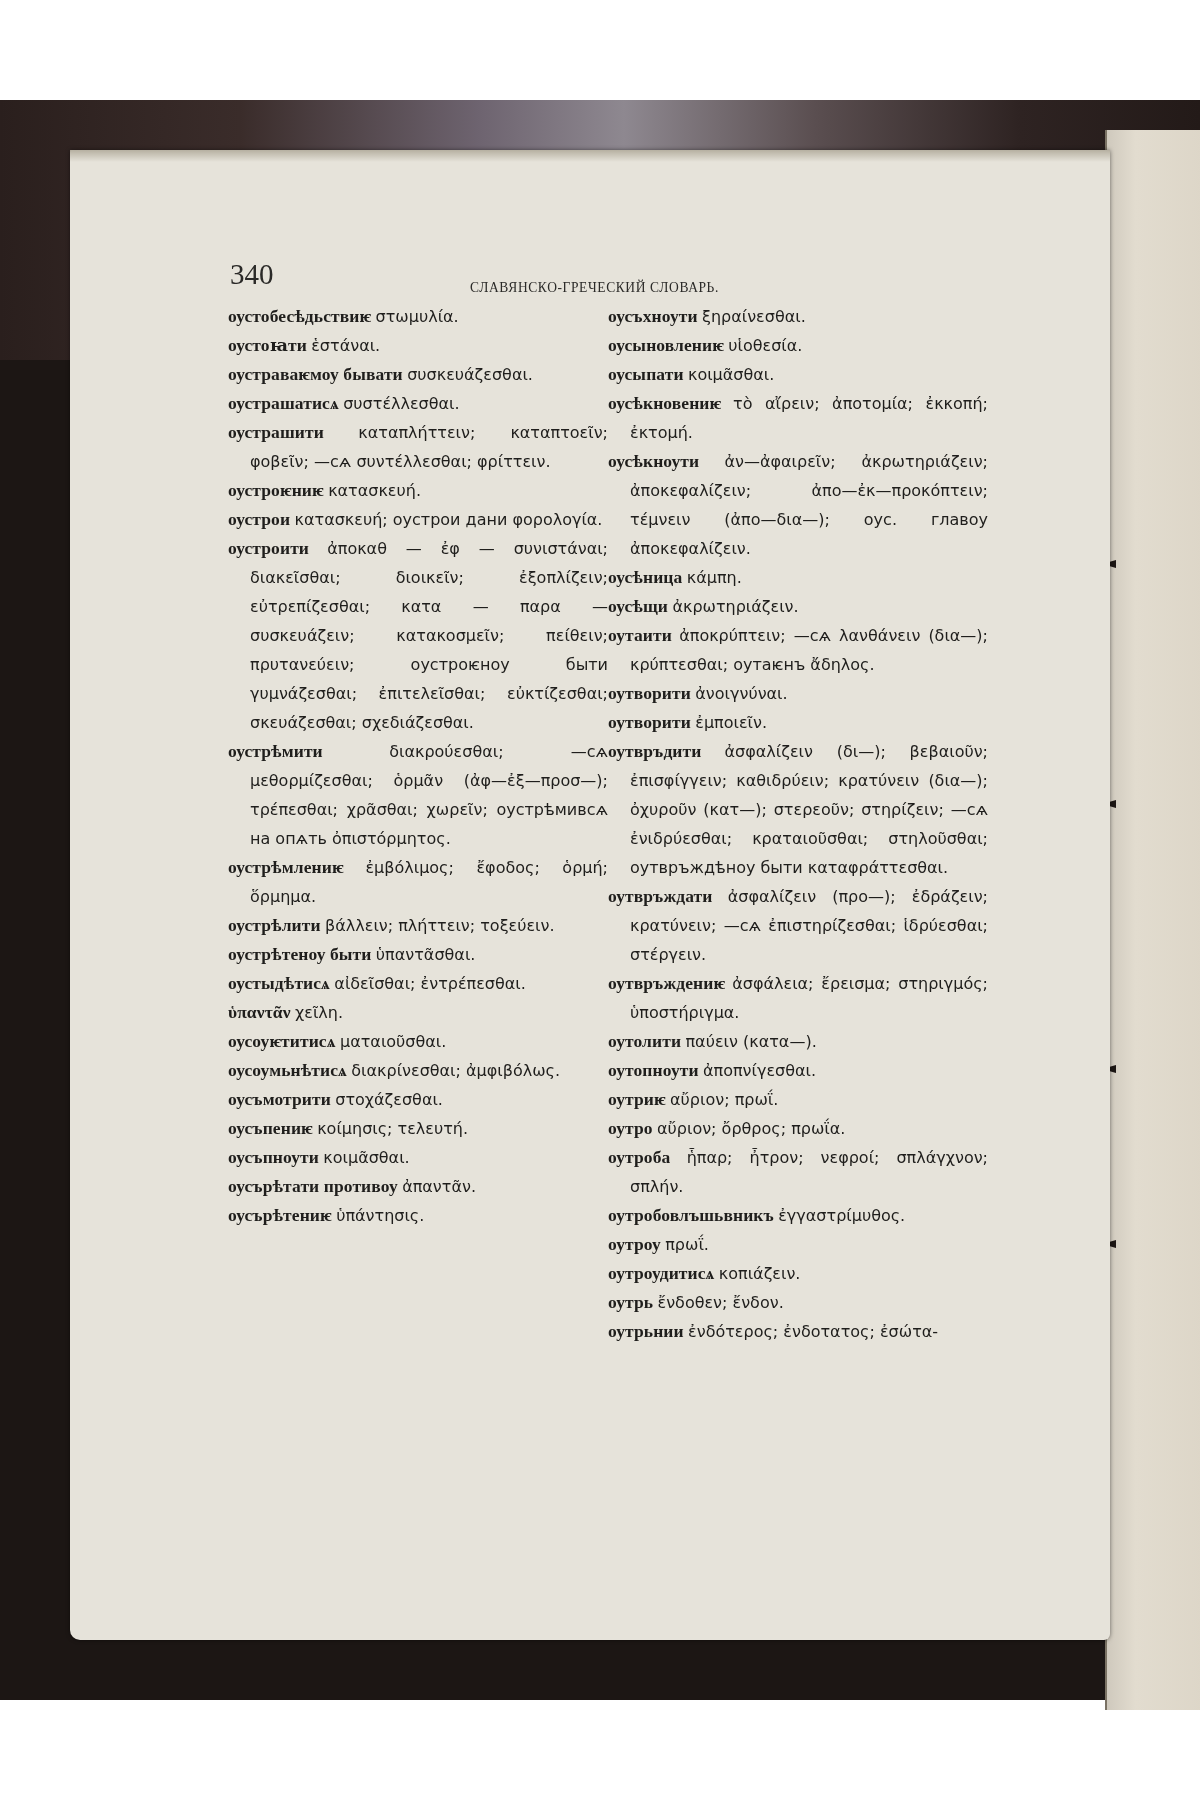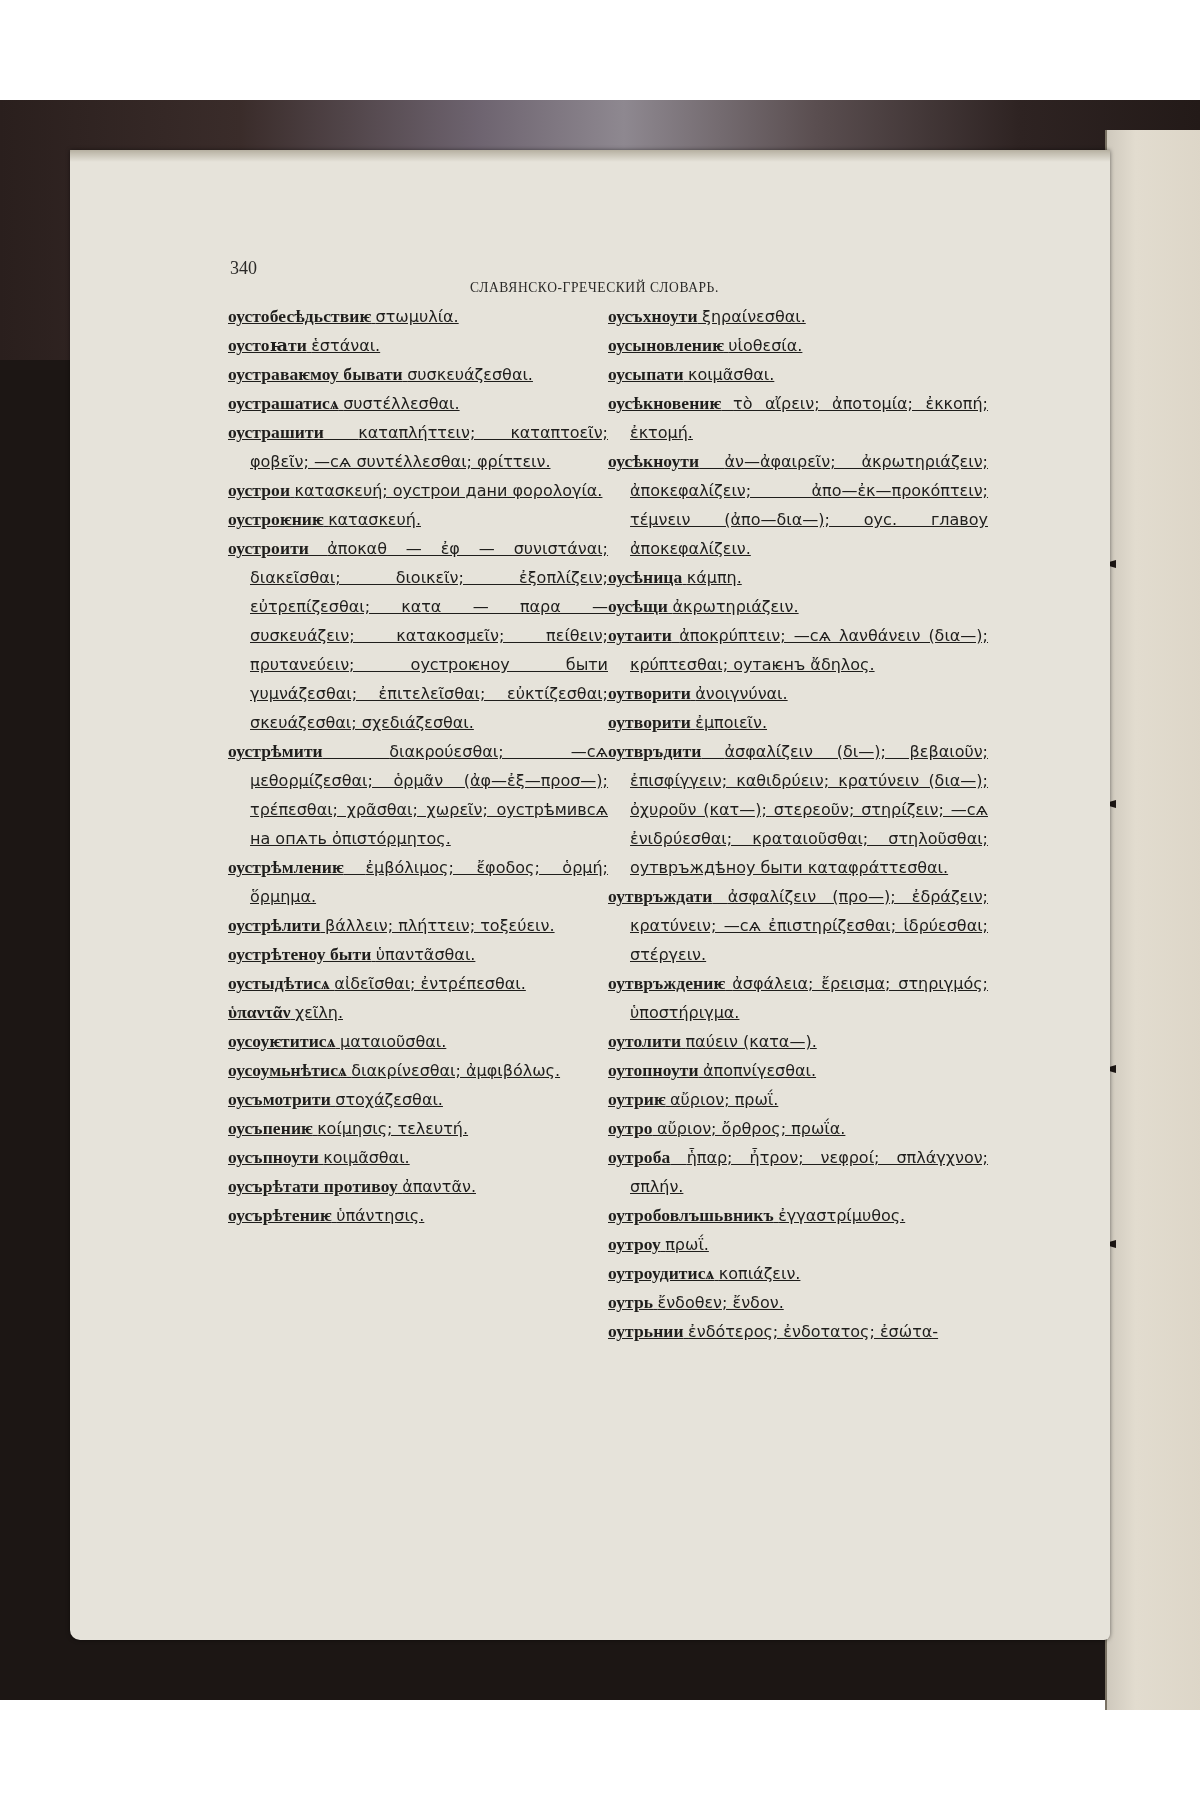--- a/index.html
+++ b/index.html
@@ -28,35 +28,35 @@
       background: #e6e3da;
       box-shadow: 0 0 4px rgba(0,0,0,0.5);
       border-radius: 2px 2px 6px 10px;
     }
     .page::after {
       content: ""; position: absolute; left: 0; right: 0; top: 0; height: 12px;
       background: linear-gradient(180deg, #b6b0a1, rgba(230,227,218,0));
     }
     .folio {
       position: absolute; left: 160px; top: 108px;
-      font-size: 18px; color: #2b2a28;
+      font-size: 29px; color: #2b2a28;
     }
     .running-head {
       position: absolute; left: 400px; top: 114px;
       font-size: 13.5px; letter-spacing: 0.6px; color: #2b2a28;
       transform: scaleY(1.05);
       margin-top: 16px;
     }
     .col {
       position: absolute; top: 152px;
       font-size: 17.5px; line-height: 29px; color: #1f1e1c;
     }
     .col-left { left: 158px; width: 380px; }
     .col-right { left: 538px; width: 380px; }
-    .entry { margin: 0; padding-left: 22px; text-indent: -22px; text-align: justify; text-decoration: underline; }
+    .entry { margin: 0; padding-left: 22px; text-indent: -22px; text-align: justify; }
     .hw { font-weight: bold; letter-spacing: 0.1px; }
     .gr { font-family: "DejaVu Sans", sans-serif; font-size: 16px; font-weight: normal; }
     .nick {
       position: absolute; left: 1102px; width: 14px; height: 8px;
       background: #1c1614;
       clip-path: polygon(0 50%, 100% 0, 100% 100%);
     }
   </style>
 </head>
 <body>
@@ -76,22 +76,22 @@
 <div class="page">
   <div class="folio">340</div>
   <div class="running-head">СЛАВЯНСКО-ГРЕЧЕСКИЙ СЛОВАРЬ.</div>
 
   <div class="col col-left">
     <p class="entry"><span class="hw">оустобесѣдьствиѥ</span> <span class="gr">στωμυλία.</span></p>
     <p class="entry"><span class="hw">оустоꙗти</span> <span class="gr">ἑστάναι.</span></p>
     <p class="entry"><span class="hw">оустраваѥмоу бывати</span> <span class="gr">συσκευάζεσθαι.</span></p>
     <p class="entry"><span class="hw">оустрашатисѧ</span> <span class="gr">συστέλλεσθαι.</span></p>
     <p class="entry"><span class="hw">оустрашити</span> <span class="gr">καταπλήττειν; καταπτοεῖν; φοβεῖν; —сѧ συντέλλεσθαι; φρίττειν.</span></p>
+    <p class="entry"><span class="hw">оустроѥниѥ</span> <span class="gr">κατασκευή.</span></p>
     <p class="entry"><span class="hw">оустрои</span> <span class="gr">κατασκευή; оустрои дани φορολογία.</span></p>
-    <p class="entry"><span class="hw">оустроѥниѥ</span> <span class="gr">κατασκευή.</span></p>
     <p class="entry"><span class="hw">оустроити</span> <span class="gr">ἀποκαθ — ἐφ — συνιστάναι; διακεῖσθαι; διοικεῖν; ἐξοπλίζειν; εὐτρεπίζεσθαι; κατα — παρα — συσκευάζειν; κατακοσμεῖν; πείθειν; πρυτανεύειν; оустроѥноу быти γυμνάζεσθαι; ἐπιτελεῖσθαι; εὐκτίζεσθαι; σκευάζεσθαι; σχεδιάζεσθαι.</span></p>
     <p class="entry"><span class="hw">оустрѣмити</span> <span class="gr">διακρούεσθαι; —сѧ μεθορμίζεσθαι; ὁρμᾶν (ἀφ—ἐξ—προσ—); τρέπεσθαι; χρᾶσθαι; χωρεῖν; оустрѣмивсѧ на опѧть ὀπιστόρμητος.</span></p>
     <p class="entry"><span class="hw">оустрѣмлениѥ</span> <span class="gr">ἐμβόλιμος; ἔφοδος; ὁρμή; ὅρμημα.</span></p>
     <p class="entry"><span class="hw">оустрѣлити</span> <span class="gr">βάλλειν; πλήττειν; τοξεύειν.</span></p>
     <p class="entry"><span class="hw">оустрѣтеноу быти</span> <span class="gr">ὑπαντᾶσθαι.</span></p>
     <p class="entry"><span class="hw">оустыдѣтисѧ</span> <span class="gr">αἰδεῖσθαι; ἐντρέπεσθαι.</span></p>
     <p class="entry"><span class="hw">ὑπαντᾶν</span> <span class="gr">χεῖλη.</span></p>
     <p class="entry"><span class="hw">оусоуѥтитисѧ</span> <span class="gr">ματαιοῦσθαι.</span></p>
     <p class="entry"><span class="hw">оусоумьнѣтисѧ</span> <span class="gr">διακρίνεσθαι; ἀμφιβόλως.</span></p>
     <p class="entry"><span class="hw">оусъмотрити</span> <span class="gr">στοχάζεσθαι.</span></p>

